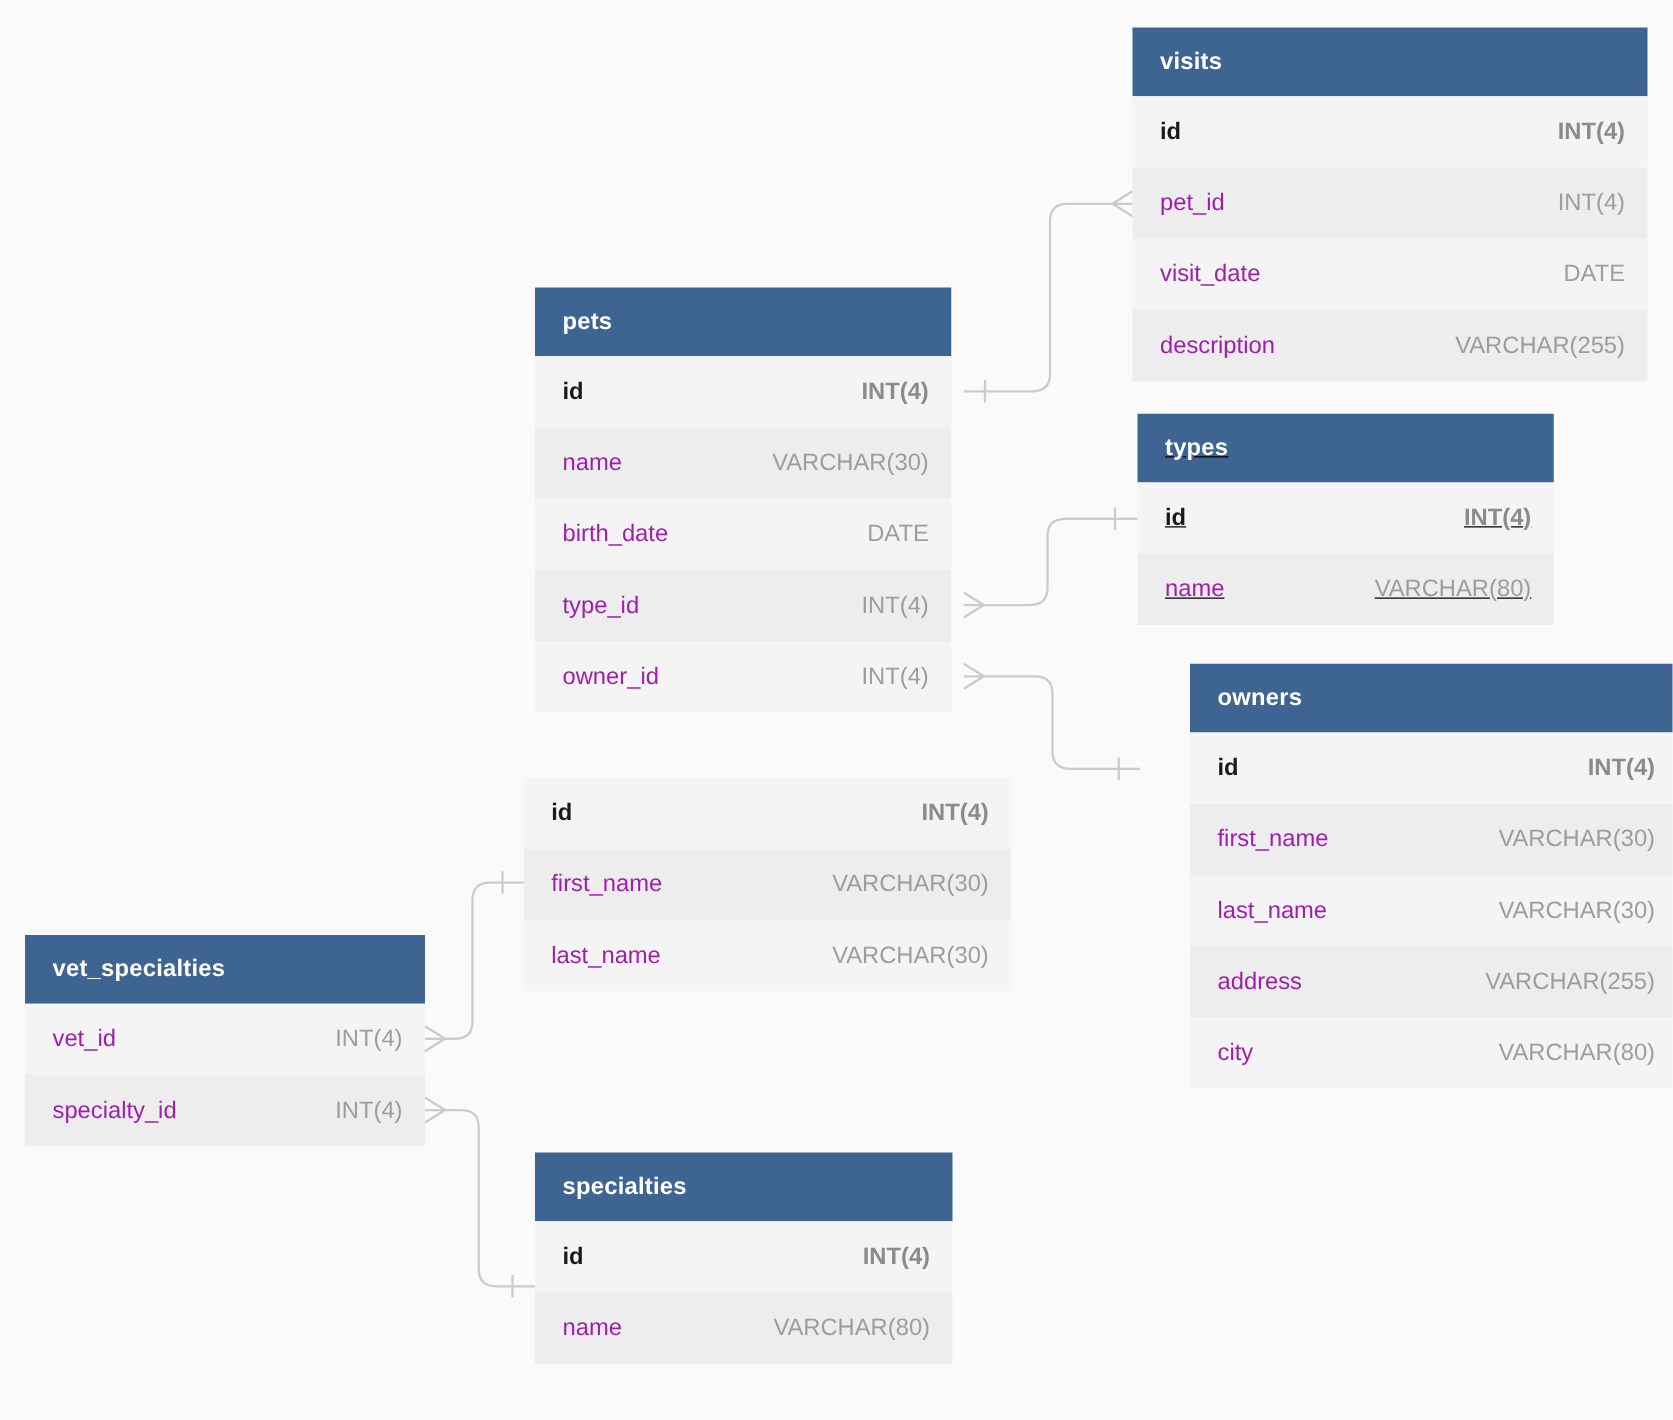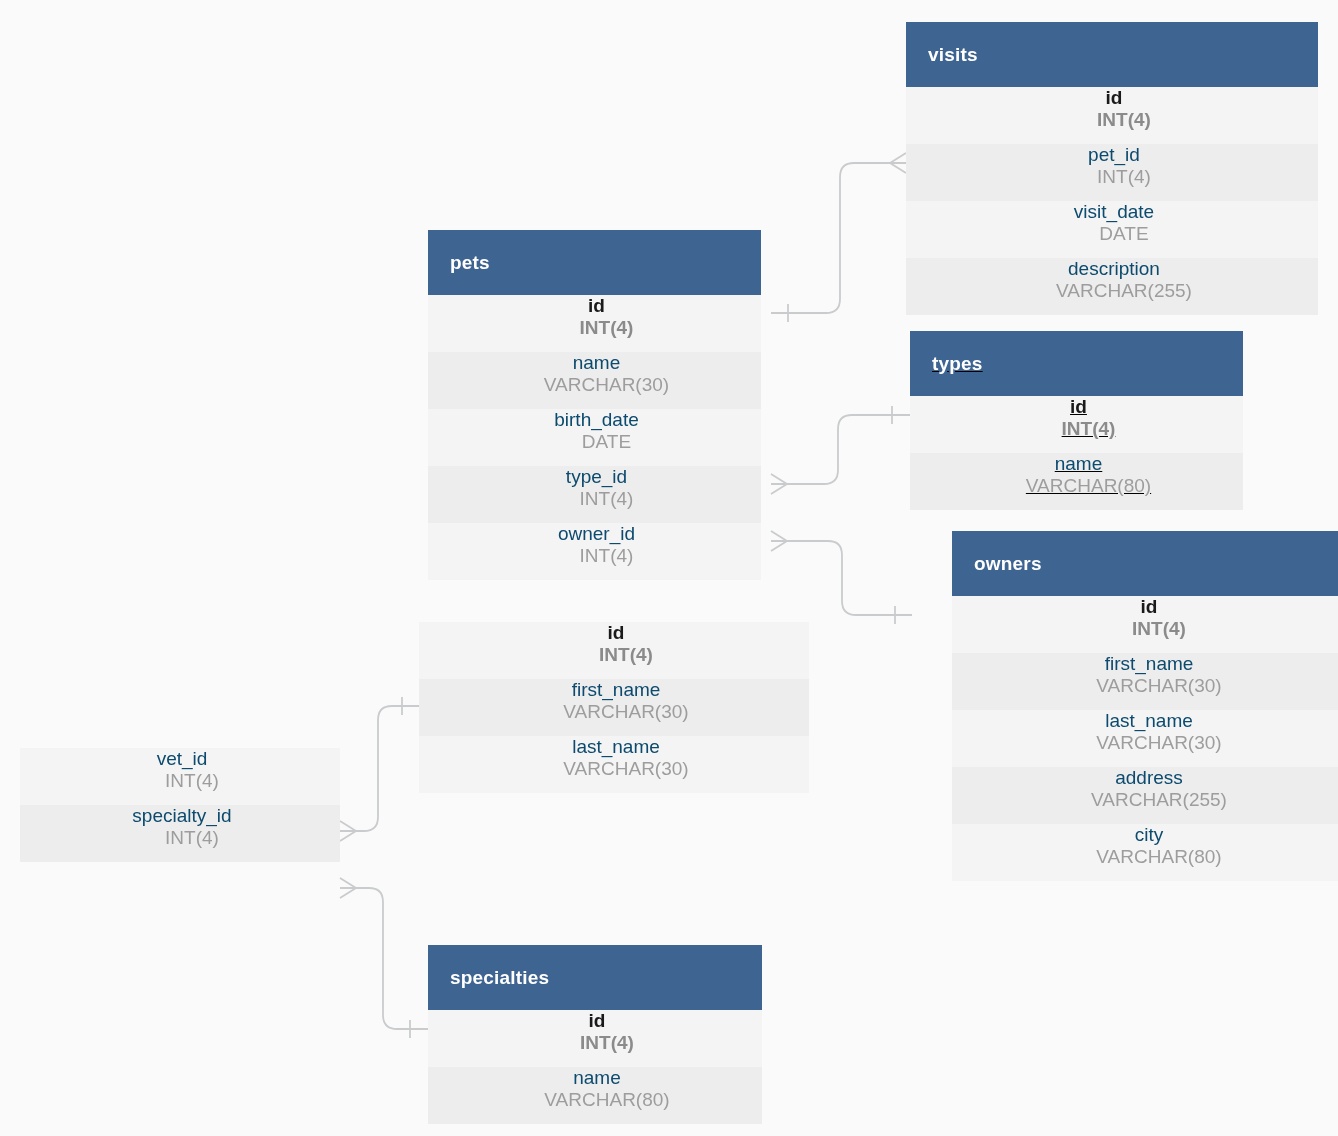--- a/index.html
+++ b/index.html
@@ -19,46 +19,45 @@
     position: absolute;
     left: 0; top: 0;
     width: 1338px; height: 1136px;
     z-index: 1;
   }
   .erd-table {
     position: absolute;
     z-index: 2;
   }
   .thead {
-    height: 65px;
+    height: 55px;
     background: #3e6491;
     display: flex;
     align-items: center;
     padding: 0 22px;
     cursor: move;
   }
   .thead .title {
     color: #ffffff;
     font-size: 19px;
     font-weight: bold;
     letter-spacing: 0.2px;
   }
   .row {
     height: 57px;
     display: flex;
     align-items: center;
-    justify-content: flex-start;
+    justify-content: space-between;
     padding: 0 18px 0 22px;
     background: #f4f4f4;
-    flex-direction: column;
   }
   .row.alt { background: #ededed; }
   .fname {
     font-size: 19px;
-    color: #0c4a6e;
+    color: #a21caf;
     white-space: nowrap;
   }
   .ftype {
     font-size: 19px;
     color: #9d9d9d;
     white-space: nowrap;
     margin-left: 20px;
   }
   .row.pk .fname { color: #1a1a1a; font-weight: bold; }
   .row.pk .ftype { color: #8b8b8b; font-weight: bold; }
@@ -199,31 +198,34 @@
       <span class="fname">first_name</span>
       <span class="ftype">VARCHAR(30)</span>
     </div>
     <div class="row">
       <span class="fname">last_name</span>
       <span class="ftype">VARCHAR(30)</span>
     </div>
   </div>
 
   <div class="erd-table" style="left:20px; top:748px; width:320px;">
+    <div class="thead">
+      <span class="title">vet_specialties</span>
+    </div>
     <div class="row">
       <span class="fname">vet_id</span>
       <span class="ftype">INT(4)</span>
     </div>
     <div class="row alt">
       <span class="fname">specialty_id</span>
       <span class="ftype">INT(4)</span>
     </div>
   </div>
 
-  <div class="erd-table" style="left:428px; top:945px; width:334px;">
+  <div class="erd-table" style="left:428px; top:922px; width:334px;">
     <div class="thead">
       <span class="title">specialties</span>
     </div>
     <div class="row pk">
       <span class="fname">id</span>
       <span class="ftype">INT(4)</span>
     </div>
     <div class="row alt">
       <span class="fname">name</span>
       <span class="ftype">VARCHAR(80)</span>

